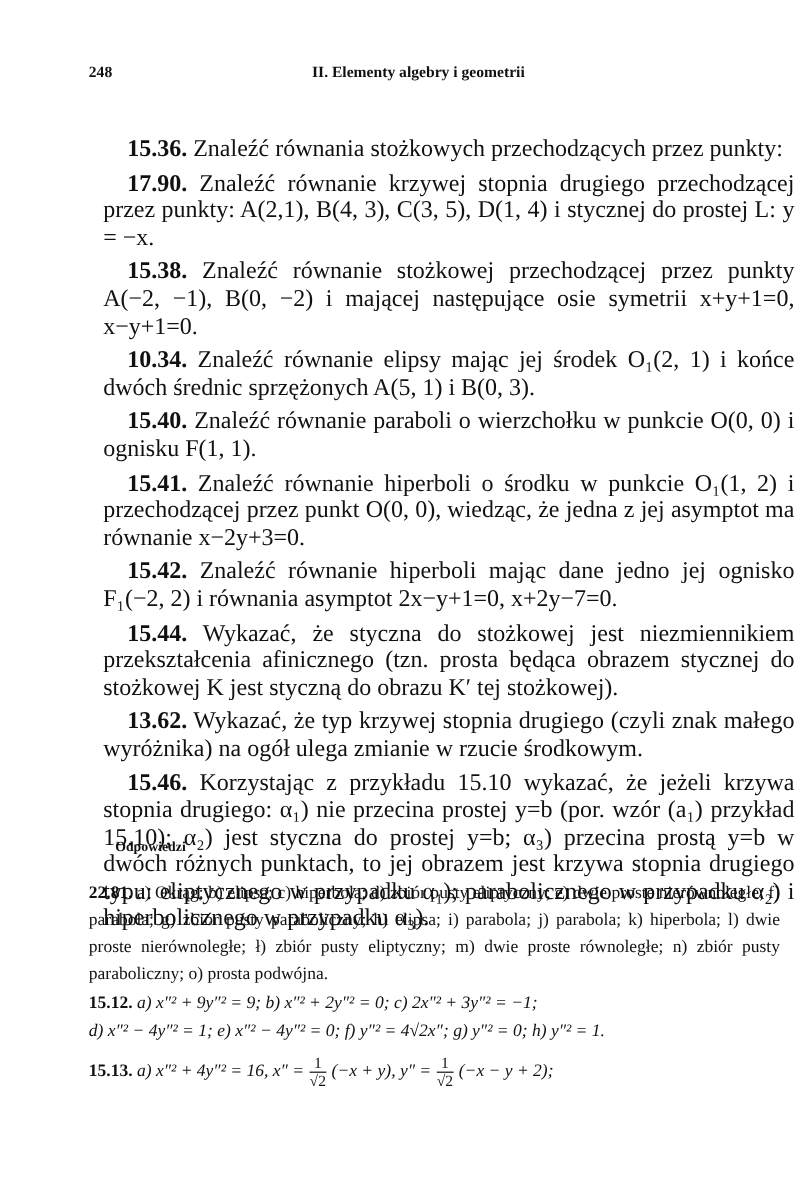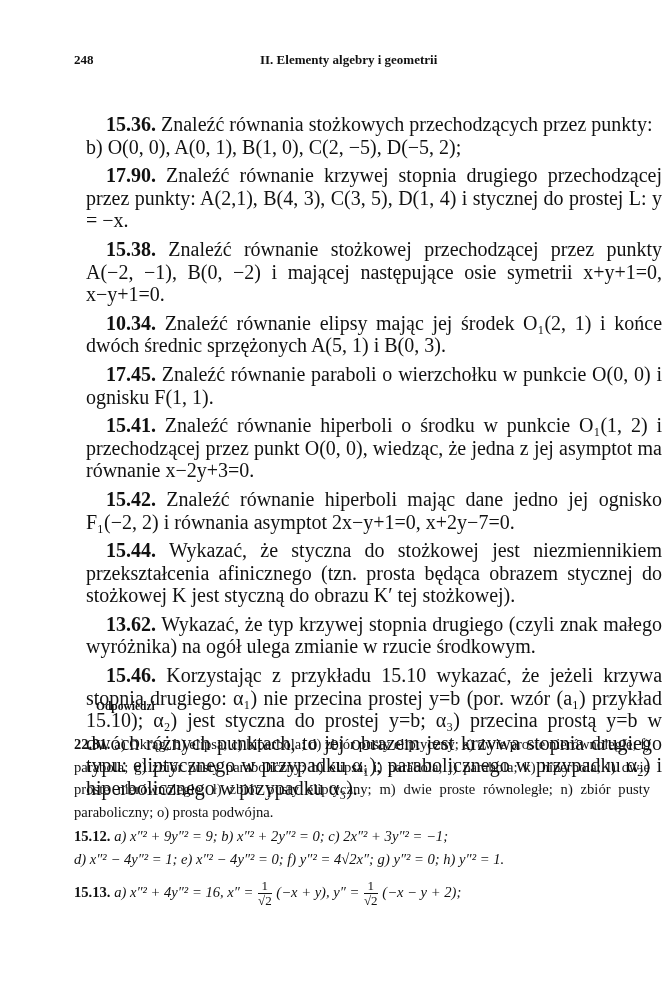--- a/index.html
+++ b/index.html
@@ -33,36 +33,35 @@
 
   <div class="header">
     <span class="page-number">248</span>
     <span class="running-head">II. Elementy algebry i geometrii</span>
   </div>
 
   <div class="items">
     <p class="item">
       <span class="num">15.36.</span>
       <span>Znaleźć równania stożkowych przechodzących przez punkty:</span>
-      <span class="line">b) O(0, 0), A(0, 1), B(1, 0), C(2, −5), D(−5, 2);</span>
     </p>
     <p class="item">
       <span class="num">17.90.</span>
       <span>Znaleźć równanie krzywej stopnia drugiego przechodzącej przez punkty: A(2,1), B(4, 3), C(3, 5), D(1, 4) i stycznej do prostej L: y = −x.</span>
     </p>
     <p class="item">
       <span class="num">15.38.</span>
       <span>Znaleźć równanie stożkowej przechodzącej przez punkty A(−2, −1), B(0, −2) i mającej następujące osie symetrii x+y+1=0, x−y+1=0.</span>
     </p>
     <p class="item">
       <span class="num">10.34.</span>
       <span>Znaleźć równanie elipsy mając jej środek O₁(2, 1) i końce dwóch średnic sprzężonych A(5, 1) i B(0, 3).</span>
     </p>
     <p class="item">
-      <span class="num">17.45.</span>
+      <span class="num">15.40.</span>
       <span>Znaleźć równanie paraboli o wierzchołku w punkcie O(0, 0) i ognisku F(1, 1).</span>
     </p>
     <p class="item">
       <span class="num">15.41.</span>
       <span>Znaleźć równanie hiperboli o środku w punkcie O₁(1, 2) i przechodzącej przez punkt O(0, 0), wiedząc, że jedna z jej asymptot ma równanie x−2y+3=0.</span>
     </p>
     <p class="item">
       <span class="num">15.42.</span>
       <span>Znaleźć równanie hiperboli mając dane jedno jej ognisko F₁(−2, 2) i równania asymptot 2x−y+1=0, x+2y−7=0.</span>
     </p>

